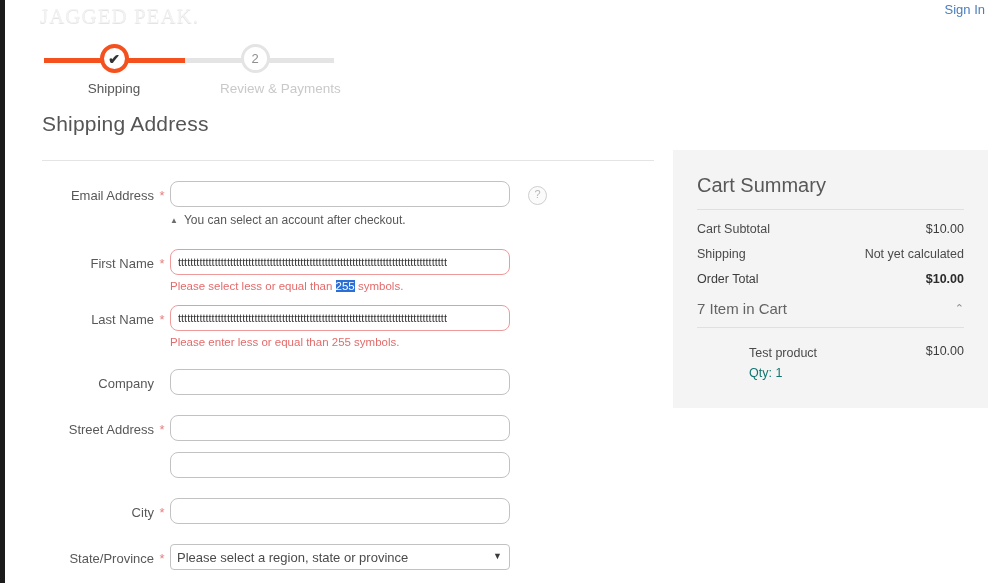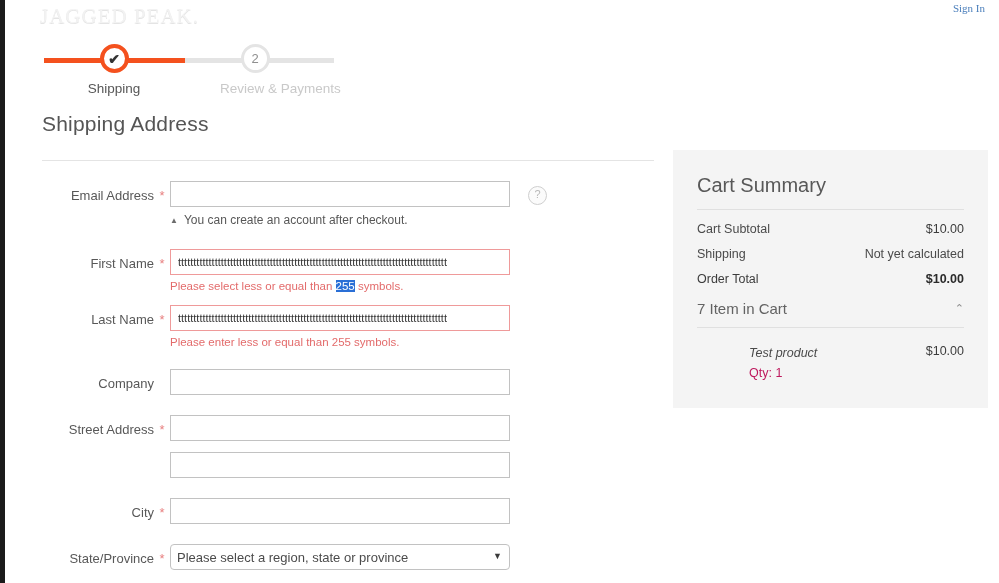--- a/index.html
+++ b/index.html
@@ -39,25 +39,24 @@
     font-size: 21px;
     letter-spacing: 1px;
     color: #f2f2f2;
     text-shadow: 0 1px 0 #e4e4e4;
     white-space: nowrap;
     user-select: none;
   }
   .sign-in-link {
     position: absolute;
     right: 14px; top: 2px;
-    font-size: 11px;
+    font-size: 13px;
     color: #4a7ebb;
     text-decoration: none;
     cursor: pointer;
-    font-family: Liberation Serif, serif;
   }
 
   
   .progress-wrap {
     position: absolute;
     left: 44px; top: 44px;
     width: 290px; height: 60px;
   }
   .progress-line {
     position: absolute;
@@ -164,21 +163,21 @@
     box-sizing: border-box;
     width: 340px;
     height: 26px;
     border: 1px solid #c2c2c2;
     background: #ffffff;
     font-family: "Liberation Sans", sans-serif;
     font-size: 11px;
     color: #333333;
     padding: 0 7px;
     outline: none;
-    border-radius: 0;
+    border-radius: 8px;
   }
   .text-input.error {
     border-color: #ef9a9a;
     background: #ffffff;
   }
   .text-input.overflow {
     letter-spacing: 0;
     font-size: 11px;
   }
   .select-input {
@@ -304,24 +303,24 @@
   }
   .cart-item {
     display: flex;
     justify-content: space-between;
     align-items: flex-start;
     margin-top: 16px;
     padding-left: 52px;
     font-size: 12.5px;
     color: #4a4a4a;
   }
-  .cart-item .name { line-height: 1.5; font-style: italic; }
+  .cart-item .name { line-height: 1.5; }
   .cart-item .qty {
     font-size: 12.5px;
-    color: #be185d;
+    color: #0f766e;
     margin-top: 3px;
   }
   .cart-item .price {
     font-size: 12.5px;
     color: #3c3c3c;
     white-space: nowrap;
   }
 </style>
 </head>
 <body>
@@ -356,21 +355,21 @@
     <h2 class="section-title">Shipping Address</h2>
     <div class="section-rule"></div>
 
     <div class="field-row">
       <div class="field-label">Email Address</div>
       <div class="req-star">*</div>
       <div class="field-control">
         <input class="text-input" type="text" value="" style="">
         <div class="field-note">
           <span class="note-caret">▲</span>
-          <span>You can create an account after checkout.</span>
+          <span>You can select an account after checkout.</span>
         </div>
       </div>
       <div class="tooltip-icon">?</div>
     </div>
 
     <div class="spacer-sm"></div>
 
     <div class="field-row">
       <div class="field-label">First Name</div>
       <div class="req-star">*</div>

